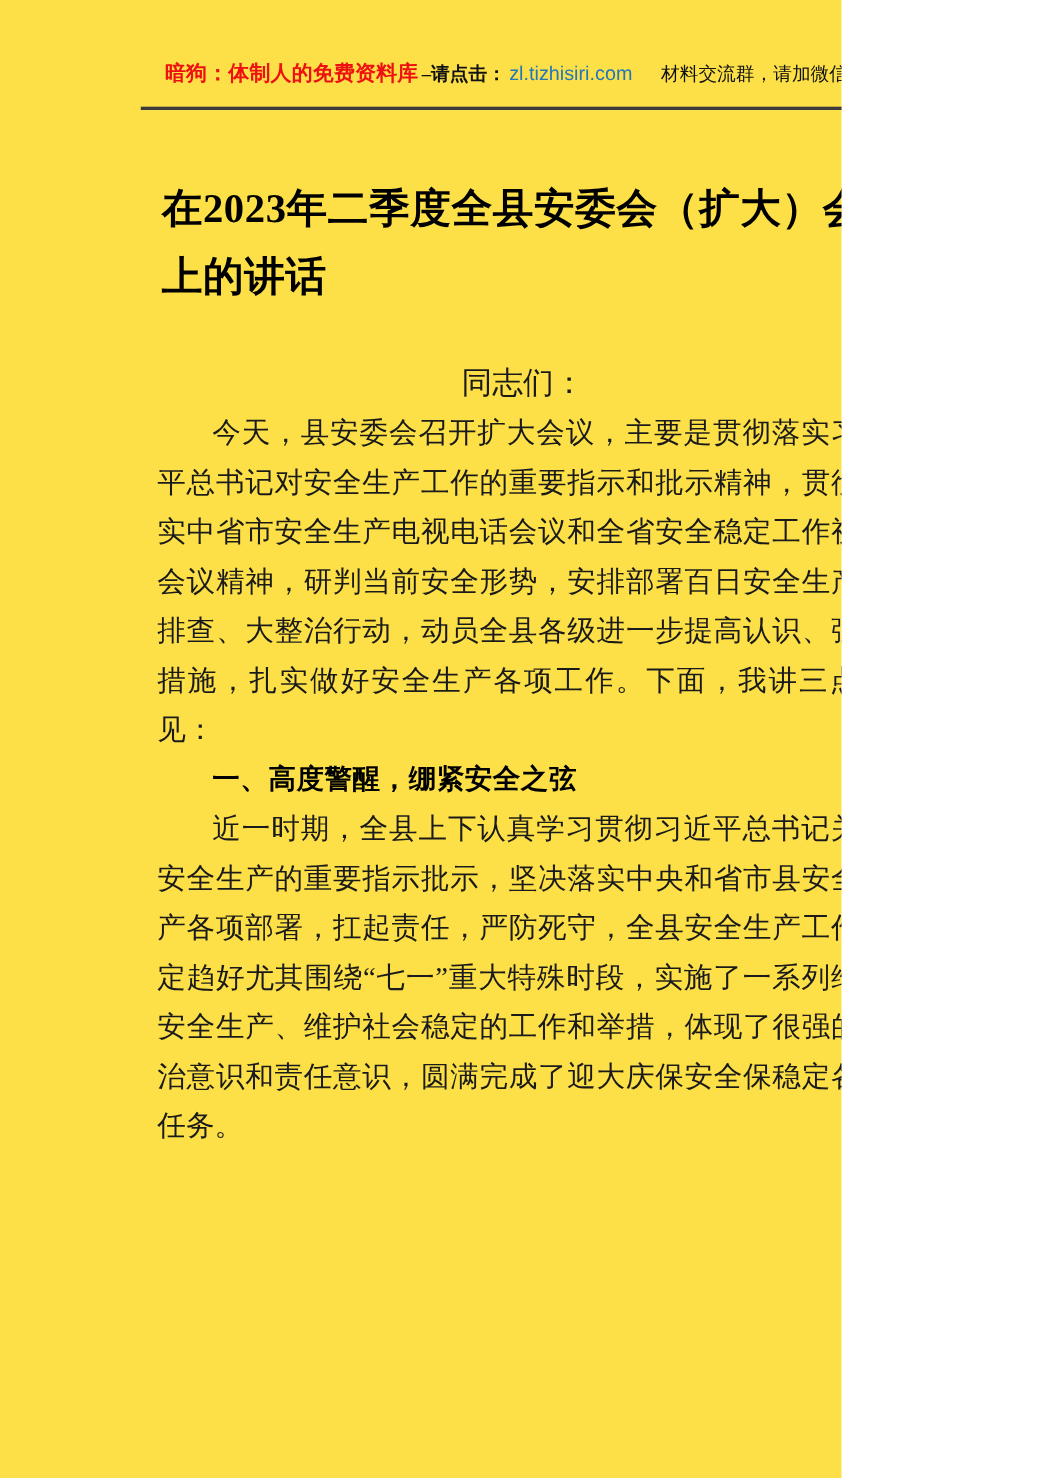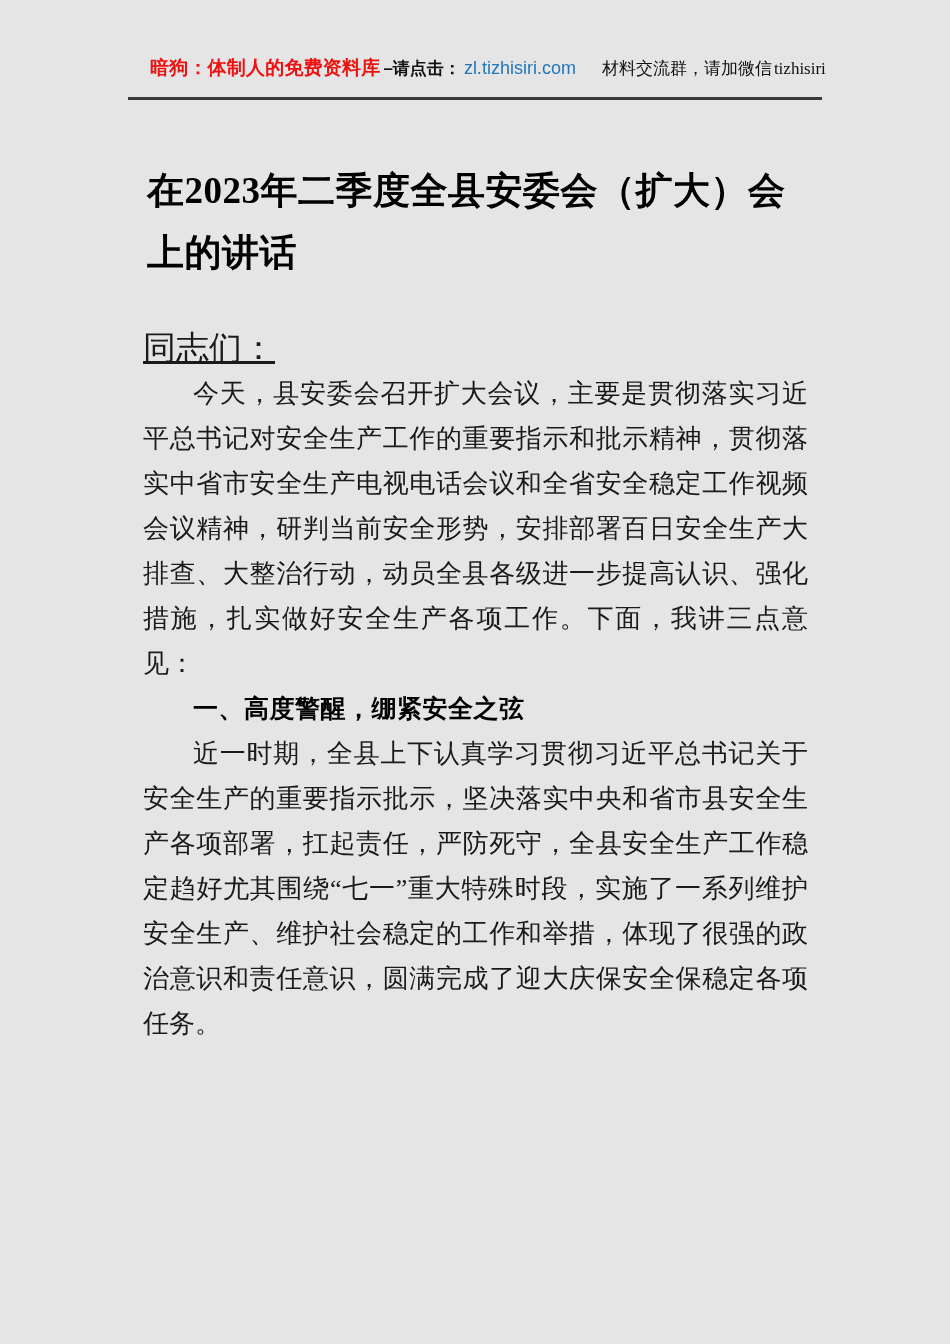--- a/index.html
+++ b/index.html
@@ -5,23 +5,23 @@
   html, body {
     margin: 0;
     padding: 0;
     background: #ffffff;
   }
   body {
     font-family: "Liberation Sans", "DejaVu Sans", sans-serif;
   }
   .page {
     position: relative;
-    width: 950px;
+    width: 765px;
     height: 1344px;
-    background: #e5e5e5;
+    background: #fde047;
     overflow: hidden;
     box-sizing: border-box;
   }
 
   
   .promo-banner {
     position: absolute;
     left: 128px;
     top: 58px;
     width: 694px;
@@ -43,21 +43,21 @@
     font-weight: bold;
     font-size: 19px;
     font-family: "Liberation Sans", "DejaVu Sans", sans-serif;
     letter-spacing: 0.2px;
   }
   .promo-click {
     color: #111111;
     font-weight: bold;
     font-size: 17px;
     margin-left: 3px;
-    font-family: Liberation Sans, sans-serif;
+    font-family: Liberation Serif, serif;
   }
   .promo-link {
     color: #2277bb;
     font-size: 18px;
     margin-left: 3px;
     font-family: "Liberation Sans", "DejaVu Sans", sans-serif;
   }
   .promo-group {
     color: #111111;
     font-size: 17px;
@@ -88,26 +88,25 @@
     color: #000000;
     letter-spacing: 0.5px;
     margin: 0;
     padding: 0 4px;
   }
 
   .title-spacer { height: 42px; }
 
   .salutation {
     font-family: "Liberation Serif", "DejaVu Serif", serif;
-    font-size: 33px;
+    font-size: 28px;
     line-height: 45px;
     color: #1a1a1a;
-    text-align: left;
+    text-align: center;
     margin: 0;
-    text-decoration: underline;
   }
 
   .para {
     font-family: "Liberation Serif", "DejaVu Serif", serif;
     font-size: 26px;
     line-height: 45px;
     color: #1a1a1a;
     text-align: justify;
     text-align-last: left;
     text-justify: inter-character;

